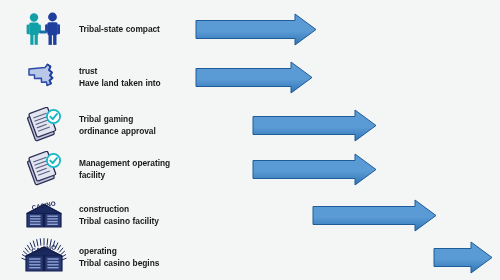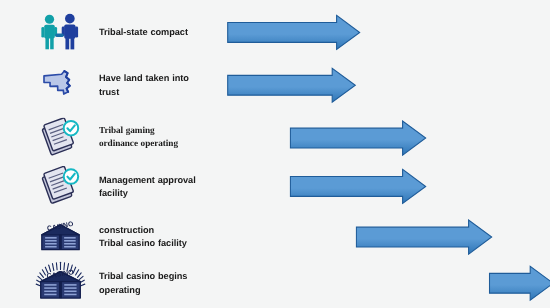--- a/index.html
+++ b/index.html
@@ -15,21 +15,21 @@
     position: relative;
   }
   #diagram {
     position: absolute;
     inset: 0;
     width: 500px;
     height: 280px;
   }
   .row {
     position: absolute;
-    left: 16px;
+    left: 5px;
     width: 440px;
     height: 46px;
   }
   .icon-cell {
     position: absolute;
     left: 8px;
     top: 0;
     width: 62px;
     height: 46px;
     display: flex;
@@ -109,56 +109,56 @@
 </div>
 
 <div class="row" style="top:54px;">
   <div class="icon-cell">
     <svg width="42" height="34" viewBox="0 0 42 34">
       <path d="M6 9 L22 7.5 L24.5 4.5 L27.5 6.5 L26 10 L29 12.5 L27 15.5 L29.5 18 L26.5 20.5 L28 23.5 L24 25.5 L23.5 22 L18.5 22.2 L18.4 18.3 L11.5 18.5 L11.5 15 L6 15 Z" fill="#b9c7e8" stroke="#2b4ba8" stroke-width="1.5" stroke-linejoin="round"></path>
       <path d="M24.5 4.5 L27.5 6.5 L26 10 L29 12.5 L27 15.5 L29.5 18 L26.5 20.5 L28 23.5" fill="none" stroke="#1f3f9e" stroke-width="1.8" stroke-linejoin="round" stroke-linecap="round"></path>
     </svg>
   </div>
   <div class="label-cell">
+    <span class="label-text">trust</span>
     <span class="label-text">Have land taken into</span>
-    <span class="label-text">trust</span>
   </div>
   <div class="arrow-wrap" style="left: 190px;">
       <svg width="118" height="33" viewBox="0 0 118 33">
         <defs>
           <linearGradient id="ag1" x1="0" y1="0" x2="0" y2="1">
             <stop offset="0%" stop-color="#5b9bd5"></stop>
             <stop offset="55%" stop-color="#5b9bd5"></stop>
             <stop offset="100%" stop-color="#2e75b6"></stop>
           </linearGradient>
         </defs>
         <path d="M1,7.5 L96,7.5 L96,1.0199999999999996 L117,16.5 L96,31.98 L96,25.5 L1,25.5 Z" fill="url(#ag1)" stroke="#1f5c99" stroke-width="1" stroke-linejoin="miter"></path>
       </svg>
     </div>
 </div>
 
-<div class="row" style="top:102px;font-family:Liberation Serif, serif;">
+<div class="row" style="top:102px;">
   <div class="icon-cell">
     <svg width="42" height="36" viewBox="0 0 42 36">
       <g transform="rotate(-20 19 19)">
         <rect x="8" y="6" width="20" height="25" rx="1.5" fill="#c3c6da" stroke="#2b2f56" stroke-width="1.3"></rect>
         <rect x="10.6" y="3" width="20" height="25" rx="1.5" fill="#e2e4ef" stroke="#2b2f56" stroke-width="1.3"></rect>
         <line x1="13.5" y1="8.5" x2="27.5" y2="8.5" stroke="#5a5f80" stroke-width="1.1"></line>
         <line x1="13.5" y1="12" x2="27.5" y2="12" stroke="#5a5f80" stroke-width="1.1"></line>
         <line x1="13.5" y1="15.5" x2="27.5" y2="15.5" stroke="#5a5f80" stroke-width="1.1"></line>
         <line x1="13.5" y1="19" x2="24" y2="19" stroke="#5a5f80" stroke-width="1.1"></line>
         <line x1="13.5" y1="22.5" x2="26" y2="22.5" stroke="#5a5f80" stroke-width="1.1"></line>
       </g>
       <circle cx="30.5" cy="9.5" r="6.6" fill="#ffffff" stroke="#16b8c4" stroke-width="1.8"></circle>
       <path d="M27.3 9.6 L29.7 12.2 L34 6.9" fill="none" stroke="#16b8c4" stroke-width="1.9" stroke-linecap="round" stroke-linejoin="round"></path>
     </svg>
   </div>
   <div class="label-cell">
     <span class="label-text">Tribal gaming</span>
-    <span class="label-text">ordinance operating</span>
+    <span class="label-text">ordinance approval</span>
   </div>
   <div class="arrow-wrap" style="left: 247px;">
       <svg width="125" height="33" viewBox="0 0 125 33">
         <defs>
           <linearGradient id="ag2" x1="0" y1="0" x2="0" y2="1">
             <stop offset="0%" stop-color="#5b9bd5"></stop>
             <stop offset="55%" stop-color="#5b9bd5"></stop>
             <stop offset="100%" stop-color="#2e75b6"></stop>
           </linearGradient>
         </defs>
@@ -177,21 +177,21 @@
         <line x1="13.5" y1="12" x2="27.5" y2="12" stroke="#5a5f80" stroke-width="1.1"></line>
         <line x1="13.5" y1="15.5" x2="27.5" y2="15.5" stroke="#5a5f80" stroke-width="1.1"></line>
         <line x1="13.5" y1="19" x2="24" y2="19" stroke="#5a5f80" stroke-width="1.1"></line>
         <line x1="13.5" y1="22.5" x2="26" y2="22.5" stroke="#5a5f80" stroke-width="1.1"></line>
       </g>
       <circle cx="30.5" cy="9.5" r="6.6" fill="#ffffff" stroke="#16b8c4" stroke-width="1.8"></circle>
       <path d="M27.3 9.6 L29.7 12.2 L34 6.9" fill="none" stroke="#16b8c4" stroke-width="1.9" stroke-linecap="round" stroke-linejoin="round"></path>
     </svg>
   </div>
   <div class="label-cell">
-    <span class="label-text">Management approval</span>
+    <span class="label-text">Management operating</span>
     <span class="label-text">facility</span>
   </div>
   <div class="arrow-wrap" style="left: 247px;">
       <svg width="125" height="33" viewBox="0 0 125 33">
         <defs>
           <linearGradient id="ag3" x1="0" y1="0" x2="0" y2="1">
             <stop offset="0%" stop-color="#5b9bd5"></stop>
             <stop offset="55%" stop-color="#5b9bd5"></stop>
             <stop offset="100%" stop-color="#2e75b6"></stop>
           </linearGradient>
@@ -272,22 +272,22 @@
         <rect x="13.2" y="31" width="11.2" height="1.4"></rect>
         <rect x="31.4" y="22.3" width="11.2" height="1.4"></rect>
         <rect x="31.4" y="25.2" width="11.2" height="1.4"></rect>
         <rect x="31.4" y="28.1" width="11.2" height="1.4"></rect>
         <rect x="31.4" y="31" width="11.2" height="1.4"></rect>
       </g>
       <text x="28" y="15.2" font-family="'Liberation Sans', sans-serif" font-size="6.4" font-weight="bold" fill="#16204d" text-anchor="middle" transform="rotate(-9 28 15)">CASINO</text>
     </svg>
   </div>
   <div class="label-cell">
+    <span class="label-text">operating</span>
     <span class="label-text">Tribal casino begins</span>
-    <span class="label-text">operating</span>
   </div>
   <div class="arrow-wrap" style="left: 428px;">
       <svg width="60" height="33" viewBox="0 0 60 33">
         <defs>
           <linearGradient id="ag5" x1="0" y1="0" x2="0" y2="1">
             <stop offset="0%" stop-color="#5b9bd5"></stop>
             <stop offset="55%" stop-color="#5b9bd5"></stop>
             <stop offset="100%" stop-color="#2e75b6"></stop>
           </linearGradient>
         </defs>

